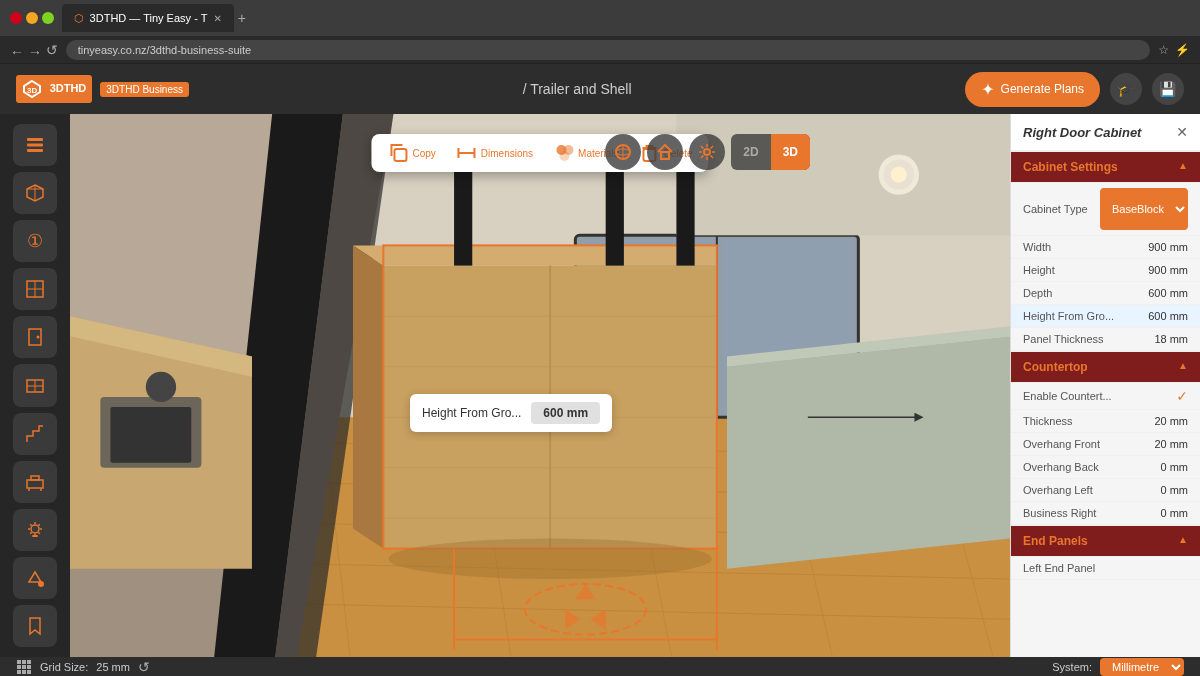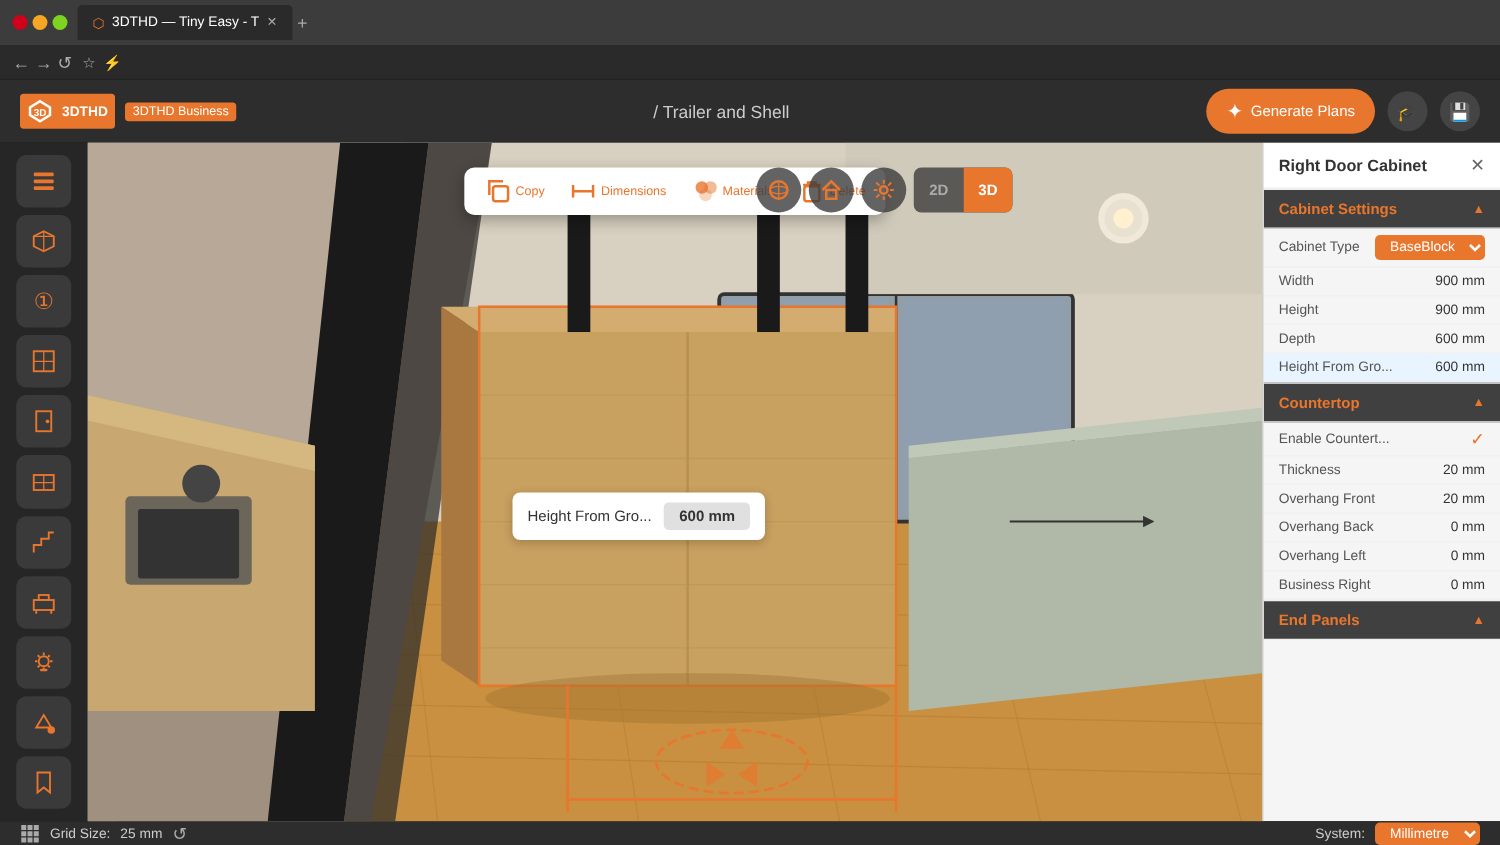--- a/index.html
+++ b/index.html
@@ -289,35 +289,35 @@
       justify-content: space-between;
       align-items: center;
       border-bottom: 1px solid #eee;
       position: sticky;
       top: 0;
     }
     .panel-title {
       font-weight: bold;
       font-size: 13px;
       color: #333;
+      font-style: italic;
     }
     .panel-close {
       background: none;
       border: none;
       color: #666;
       cursor: pointer;
       font-size: 14px;
     }
 
     .section-header {
-      background: #404040;
+      background: #7f1d1d;
       padding: 8px 12px;
       display: flex;
       justify-content: space-between;
-      align-items: center;
       border-bottom: 1px solid #eee;
       border-top: 1px solid #eee;
     }
     .section-title {
       font-weight: bold;
       font-size: 12px;
       color: #e8762d;
     }
     .section-toggle { color: #e8762d; font-size: 10px; }
 
@@ -339,21 +339,21 @@
     }
     .prop-value.highlight {
       color: #333;
     }
 
     .cabinet-type-select {
       background: #e8762d;
       color: white;
       border: none;
       border-radius: 4px;
-      padding: 3px 8px;
+      padding: 14px 8px;
       font-size: 11px;
       cursor: pointer;
       text-align: right;
     }
 
     .checkmark { color: #e8762d; font-size: 14px; }
 
     
     .app-footer {
       background: #2d2d2d;
@@ -406,20 +406,21 @@
     <span class="add-tab">+</span>
   </div>
 </div>
 
 <div class="browser-address-bar">
   <div class="nav-buttons">
     <span style="cursor:pointer;">←</span>
     <span style="cursor:pointer;">→</span>
     <span style="cursor:pointer;">↺</span>
   </div>
+  <input class="address-field" readonly="" value="tinyeasy.co.nz/3dthd-business-suite" style="">
   <div class="browser-icons">
     <span style="cursor:pointer;">☆</span>
     <span style="cursor:pointer;">⚡</span>
   </div>
 </div>
 
 <div class="app-container">
 
   <div class="app-header">
     <div class="logo-area">
@@ -717,20 +718,24 @@
       <div class="prop-row">
         <span class="prop-label">Depth</span>
         <span class="prop-value">600 mm</span>
       </div>
 
       <div class="prop-row" style="background:#e8f4ff;">
         <span class="prop-label">Height From Gro...</span>
         <span class="prop-value highlight">600 mm</span>
       </div>
 
+      <div class="prop-row">
+        <span class="prop-label">Panel Thickness</span>
+        <span class="prop-value">18 mm</span>
+      </div>
 
       <div class="section-header">
         <span class="section-title">Countertop</span>
         <span class="section-toggle">▲</span>
       </div>
 
       <div class="prop-row">
         <span class="prop-label">Enable Countert...</span>
         <span class="checkmark">✓</span>
       </div>
@@ -758,20 +763,24 @@
       <div class="prop-row">
         <span class="prop-label">Business Right</span>
         <span class="prop-value">0 mm</span>
       </div>
 
       <div class="section-header">
         <span class="section-title">End Panels</span>
         <span class="section-toggle">▲</span>
       </div>
 
+      <div class="prop-row">
+        <span class="prop-label">Left End Panel</span>
+        <span class="prop-value"></span>
+      </div>
 
     </div>
   </div>
 
   <div class="app-footer">
     <svg width="16" height="16" viewBox="0 0 16 16">
       <rect x="1" y="1" width="4" height="4" fill="#aaa"></rect>
       <rect x="6" y="1" width="4" height="4" fill="#aaa"></rect>
       <rect x="11" y="1" width="4" height="4" fill="#aaa"></rect>
       <rect x="1" y="6" width="4" height="4" fill="#aaa"></rect>

